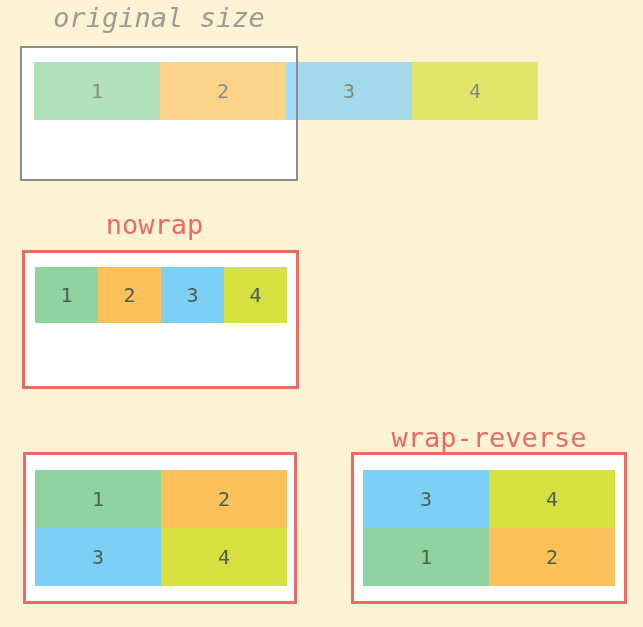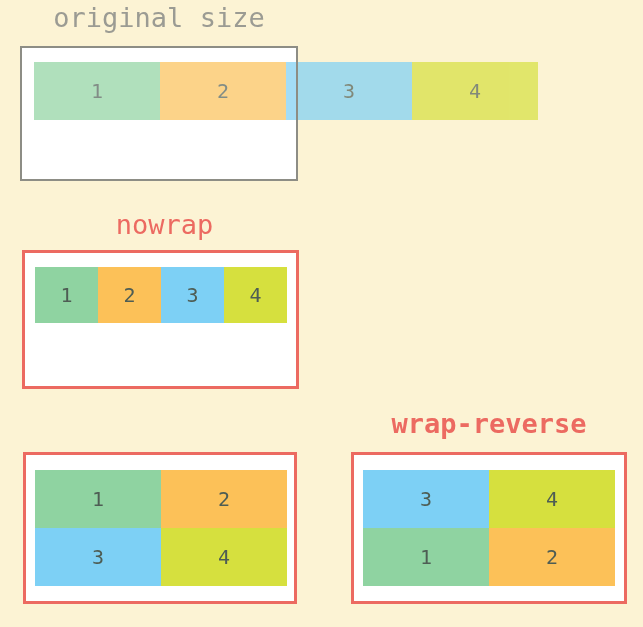--- a/index.html
+++ b/index.html
@@ -11,21 +11,21 @@
     font-family: "DejaVu Sans Mono", monospace;
     overflow: hidden;
   }
   .section-title {
     position: absolute;
     text-align: center;
     font-size: 27px;
     line-height: 32px;
     white-space: pre;
   }
-  .title-gray { color: #9b9b93; }
+  .title-gray { color: #9b9b93; font-style: italic; }
   .title-red  { color: #ec6a61; }
 
   
   .orig-bg {
     position: absolute; left: 20px; top: 46px;
     width: 278px; height: 135px;
     background: #ffffff; z-index: 0;
   }
   .orig-row {
     position: absolute; left: 34px; top: 62px;
@@ -86,21 +86,21 @@
     <div class="item" style="background: rgb(125, 208, 245);">
       <span>3</span>
     </div>
     <div class="item" style="background: rgb(214, 224, 62);">
       <span>4</span>
     </div>
   </div>
 
   <div class="orig-border"></div>
 
-  <div class="section-title title-red" style="left:26px; width:277px; top:209px;">nowrap</div>
+  <div class="section-title title-red" style="left:16px; width:277px; top:209px;">nowrap</div>
 
   <div class="box nowrap-box">
     <div class="nowrap-row">
       <div class="item" style="background: rgb(143, 211, 161);">
         <span>1</span>
       </div>
       <div class="item" style="background: rgb(252, 193, 88);">
         <span>2</span>
       </div>
       <div class="item" style="background: rgb(125, 208, 245);">
@@ -123,21 +123,21 @@
       </div>
       <div class="item" style="background: rgb(125, 208, 245);">
         <span>3</span>
       </div>
       <div class="item" style="background: rgb(214, 224, 62);">
         <span>4</span>
       </div>
     </div>
   </div>
 
-  <div class="section-title title-red" style="left:351px; width:276px; top:408px;font-weight:bold;">wrap-reverse</div>
+  <div class="section-title title-red" style="left:351px; width:276px; top:422px;">wrap-reverse</div>
 
   <div class="box wrev-box">
     <div class="grid">
       <div class="item" style="background: rgb(125, 208, 245);">
         <span>3</span>
       </div>
       <div class="item" style="background: rgb(214, 224, 62);">
         <span>4</span>
       </div>
       <div class="item" style="background: rgb(143, 211, 161);">

